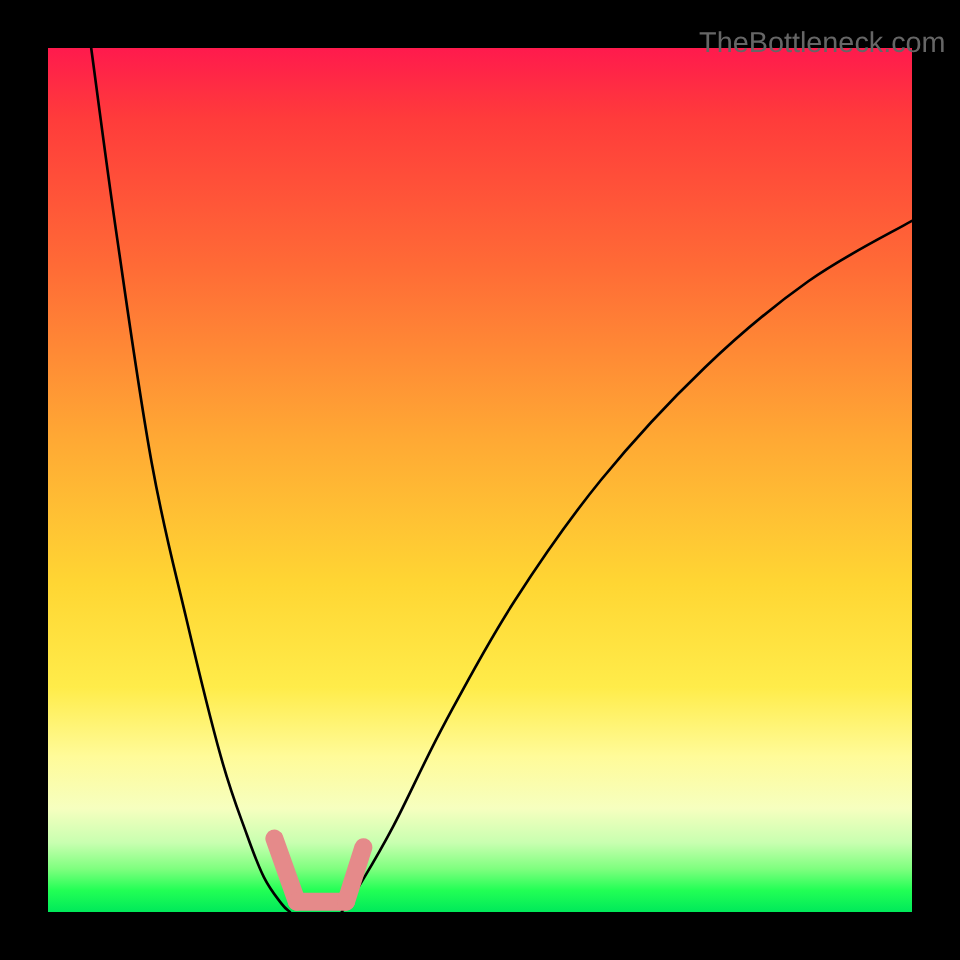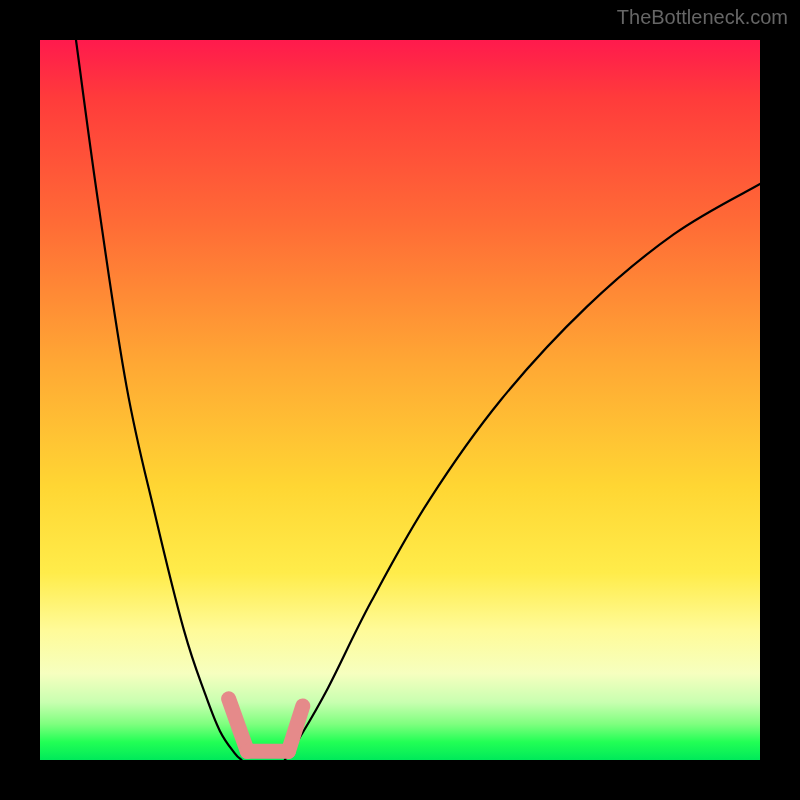--- a/index.html
+++ b/index.html
@@ -5,25 +5,25 @@
   * { margin: 0; padding: 0; box-sizing: border-box; }
   html, body { width: 800px; height: 800px; overflow: hidden; background: #000; }
   .container {
     width: 800px;
     height: 800px;
     position: relative;
     background: #000;
   }
   .attribution {
     position: absolute;
-    top: 6px;
+    top: 22px;
     right: 12px;
     color: #666;
     font-family: Arial, Helvetica, sans-serif;
-    font-size: 20px;
+    font-size: 24px;
     z-index: 10;
   }
   .plot-area {
     position: absolute;
     left: 40px;
     top: 40px;
     width: 720px;
     height: 720px;
     overflow: hidden;
   }

